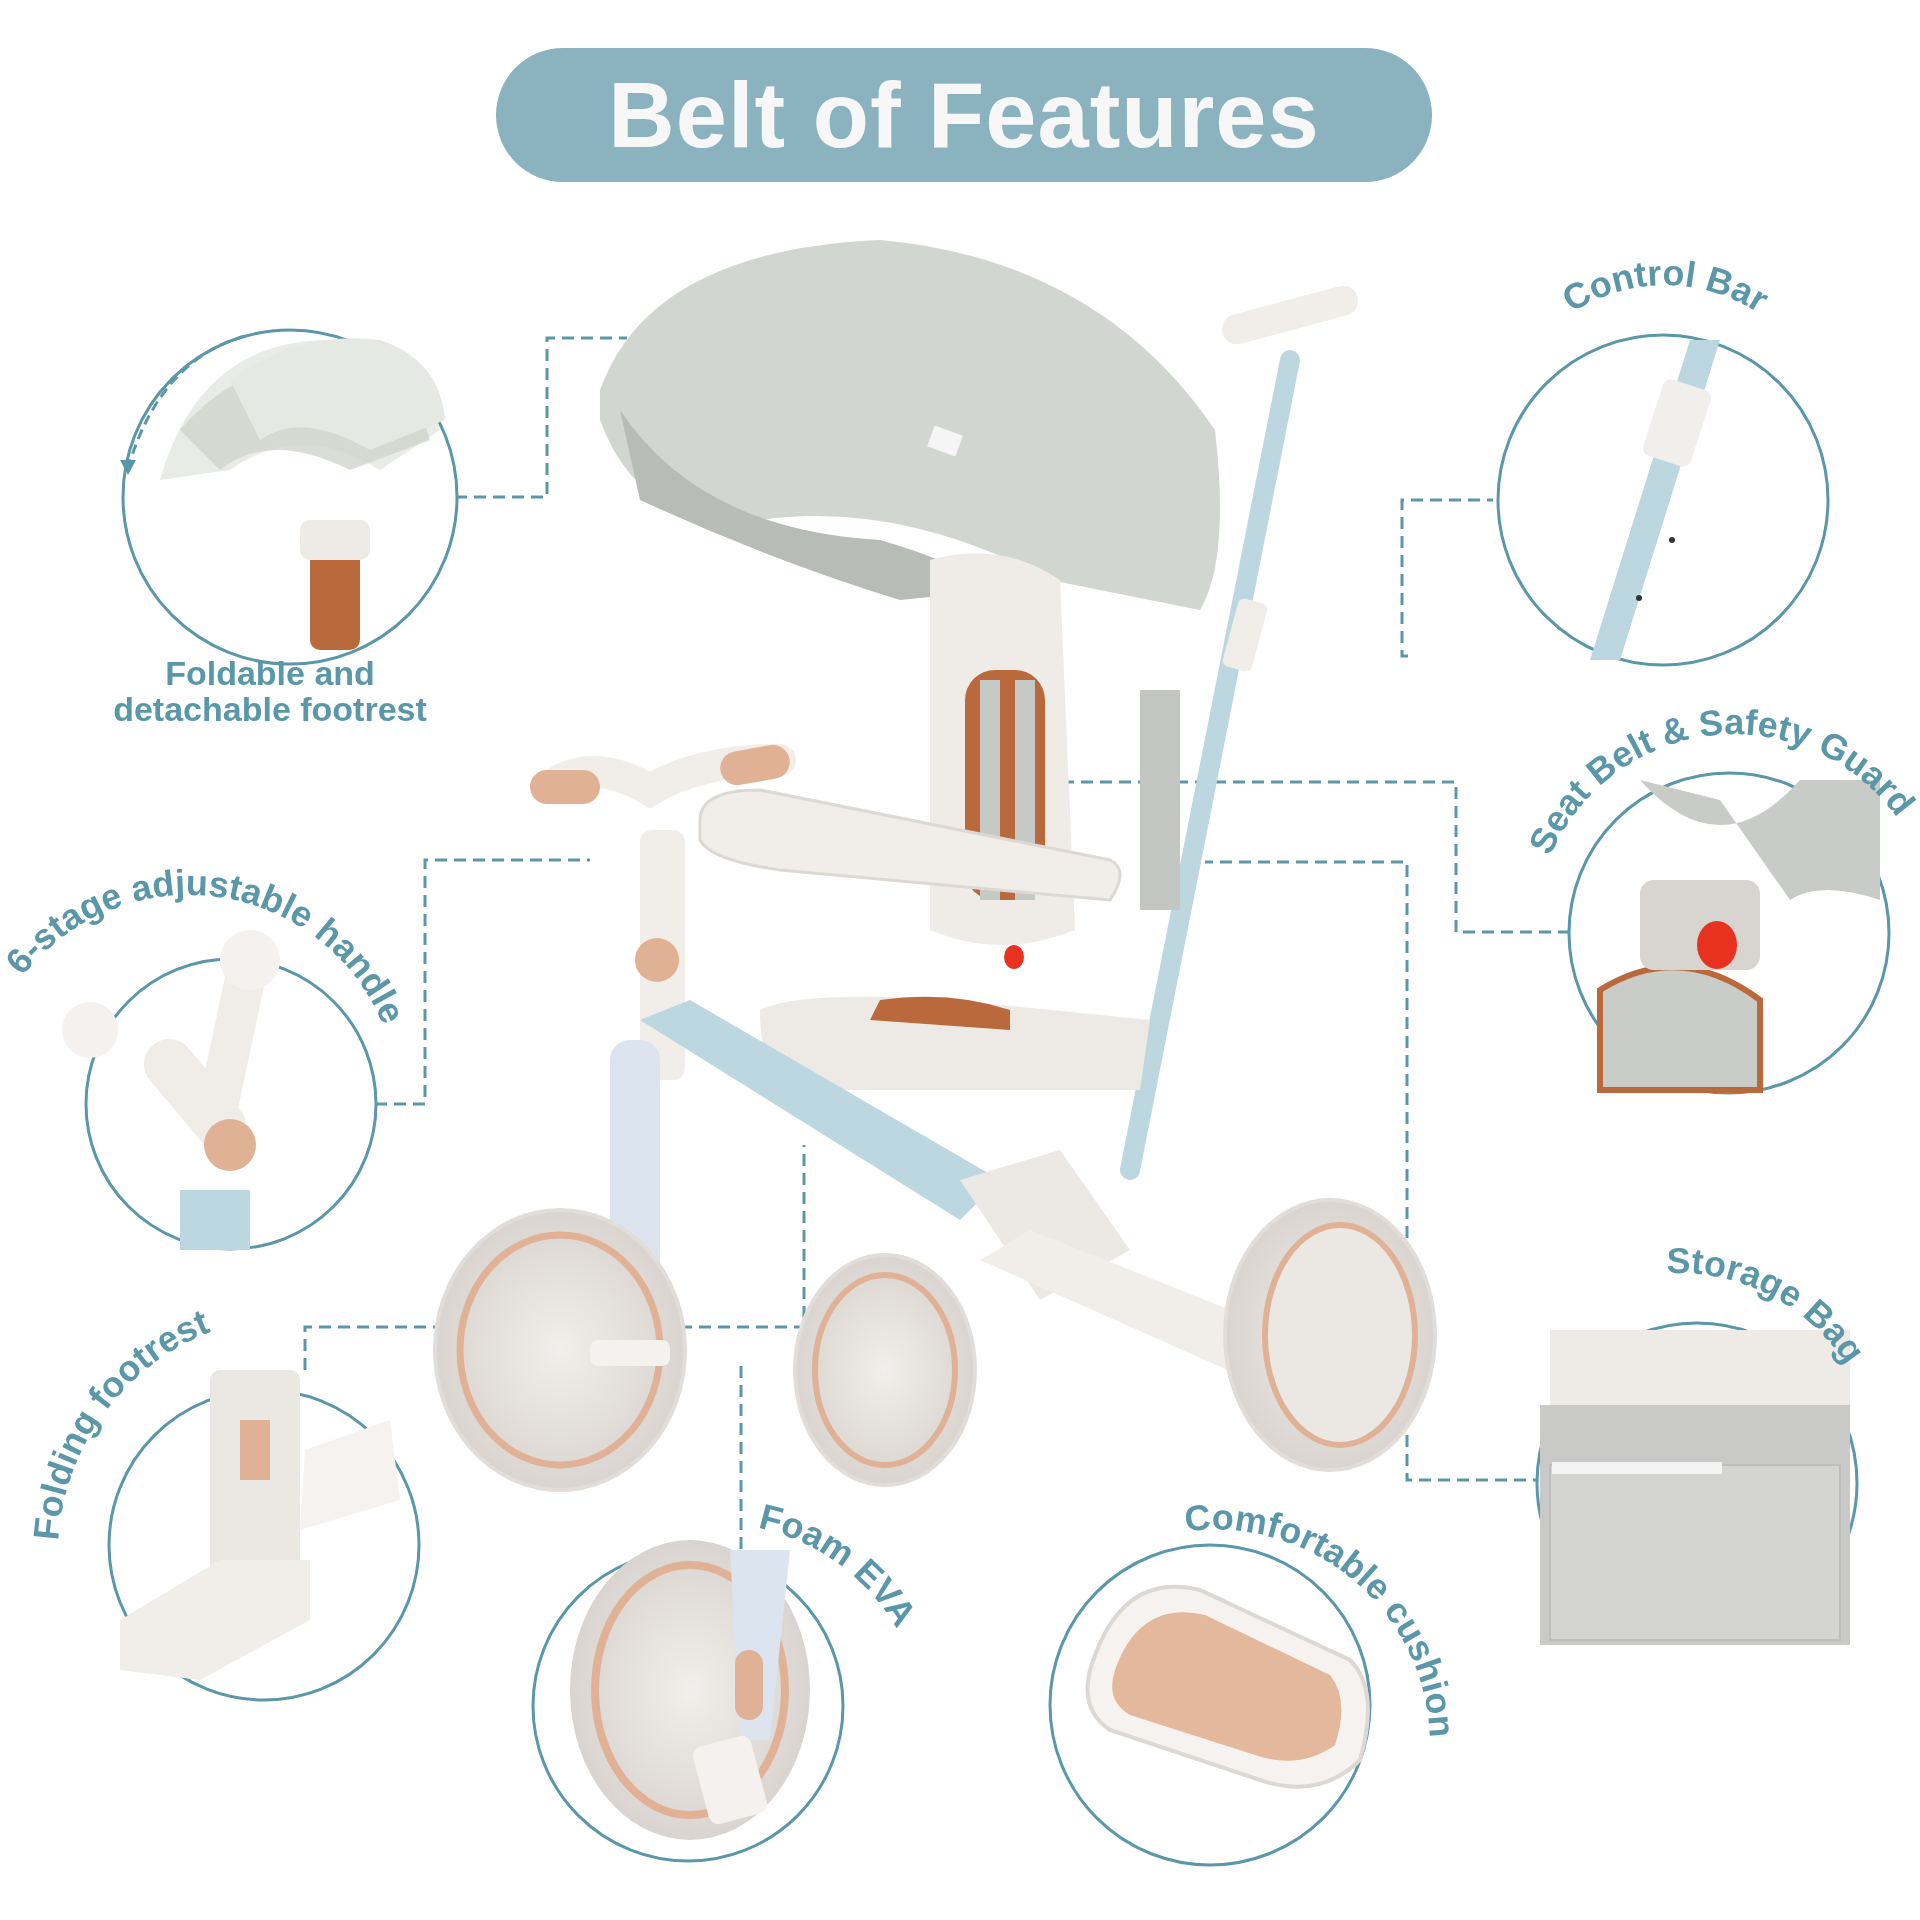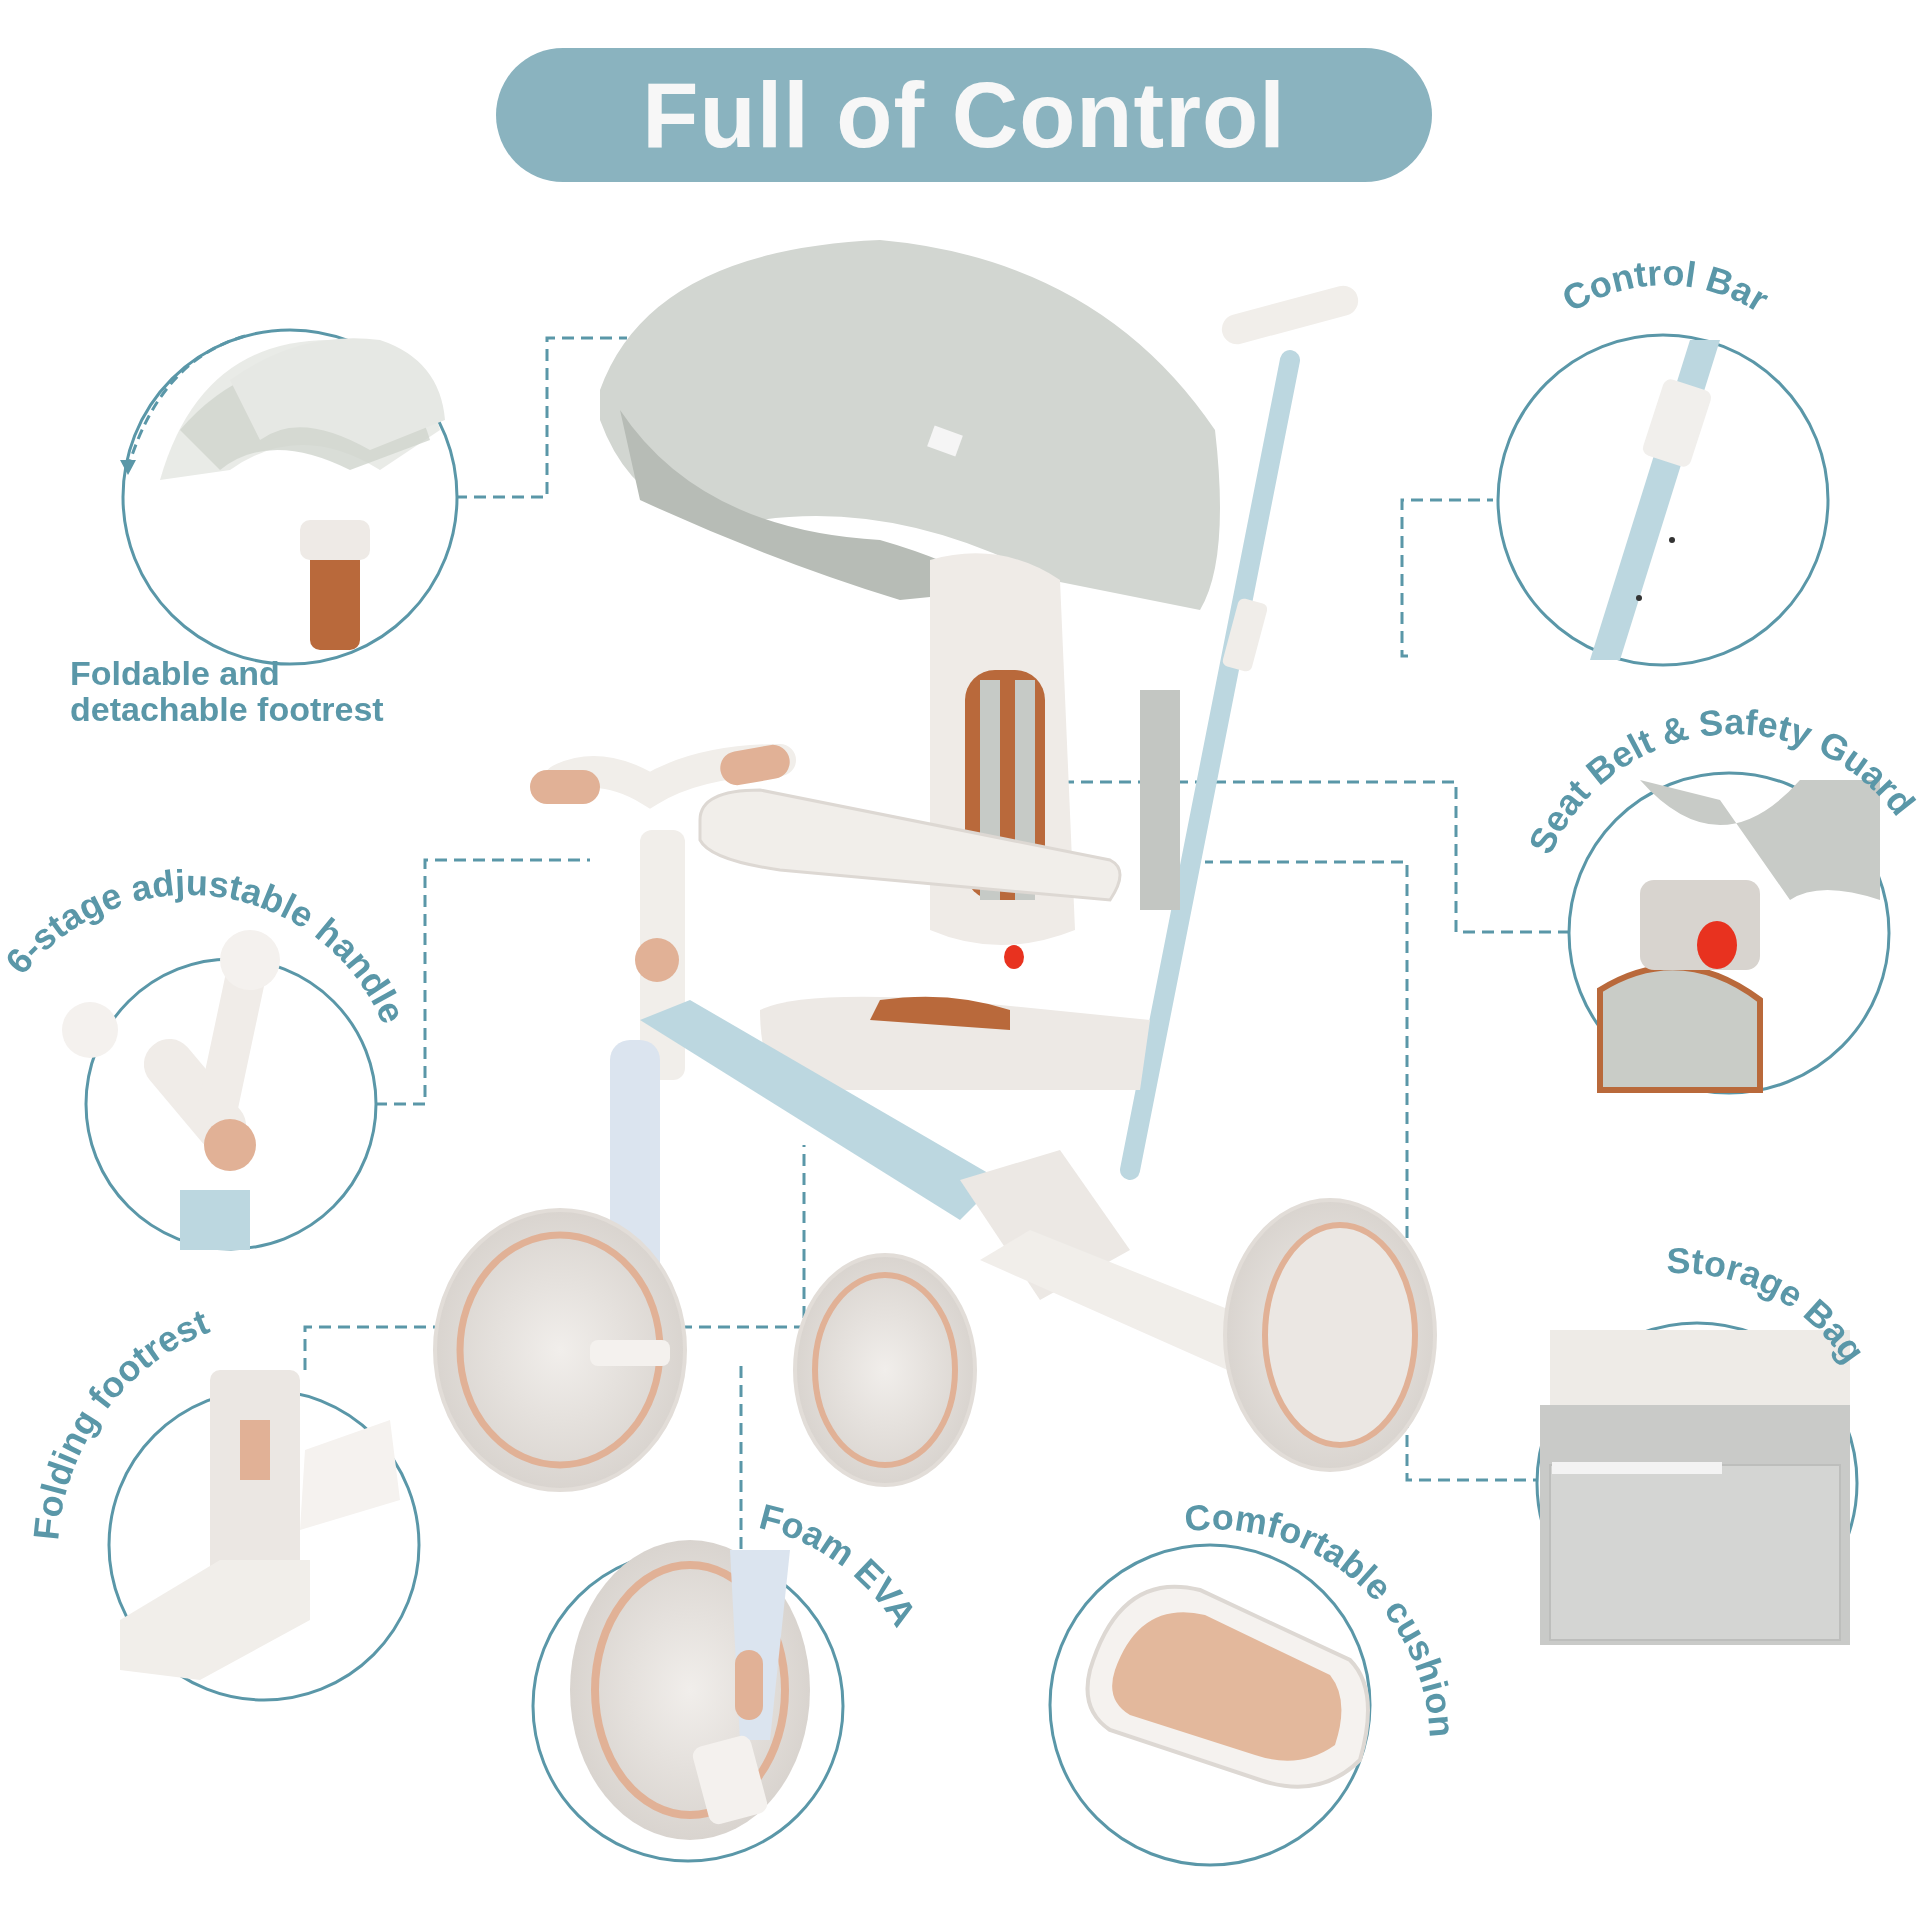--- a/index.html
+++ b/index.html
@@ -1,27 +1,27 @@
 <!DOCTYPE html>
 <html><head>
 <meta charset="utf-8">
 <style>
   html, body { margin:0; padding:0; background:#ffffff; }
   body { width:1920px; height:1920px; position:relative; overflow:hidden; font-family:"Liberation Sans", sans-serif; }
   .title-pill { position:absolute; left:496px; top:48px; width:936px; height:134px; border-radius:67px; background:#8ab3bf; display:flex; align-items:center; justify-content:center; }
   .title-pill span { color:#f7f7f7; font-weight:700; font-size:92px; letter-spacing:1px; font-family:"Liberation Sans", sans-serif; }
   svg.stage { position:absolute; left:0; top:0; }
   .label { font-family:"Liberation Sans", sans-serif; font-weight:700; fill:#5a97a8; }
-  .plain-label { position:absolute; color:#5a97a8; font-weight:700; font-size:34px; text-align:left; line-height:36px; font-family:"Liberation Sans", sans-serif; }
+  .plain-label { position:absolute; color:#5a97a8; font-weight:700; font-size:34px; text-align:center; line-height:36px; font-family:"Liberation Sans", sans-serif; }
 </style>
 </head>
 <body>
 
 <div class="title-pill">
-  <span>Full of Control</span>
+  <span>Belt of Features</span>
 </div>
 
 <svg class="stage" width="1920" height="1920" viewBox="0 0 1920 1920">
   <defs>
     <path id="arc-control" d="M1550,330 A170,170 0 0 1 1780,330"></path>
     <path id="arc-seat" d="M1545,870 A200,200 0 0 1 1905,830"></path>
     <path id="arc-handle" d="M20,980 A210,210 0 0 1 385,1030"></path>
     <path id="arc-storage" d="M1650,1275 A200,200 0 0 1 1855,1380"></path>
     <path id="arc-footrest" d="M58,1545 A240,240 0 0 1 215,1330"></path>
     <path id="arc-foam" d="M740,1525 A210,210 0 0 1 905,1645"></path>

